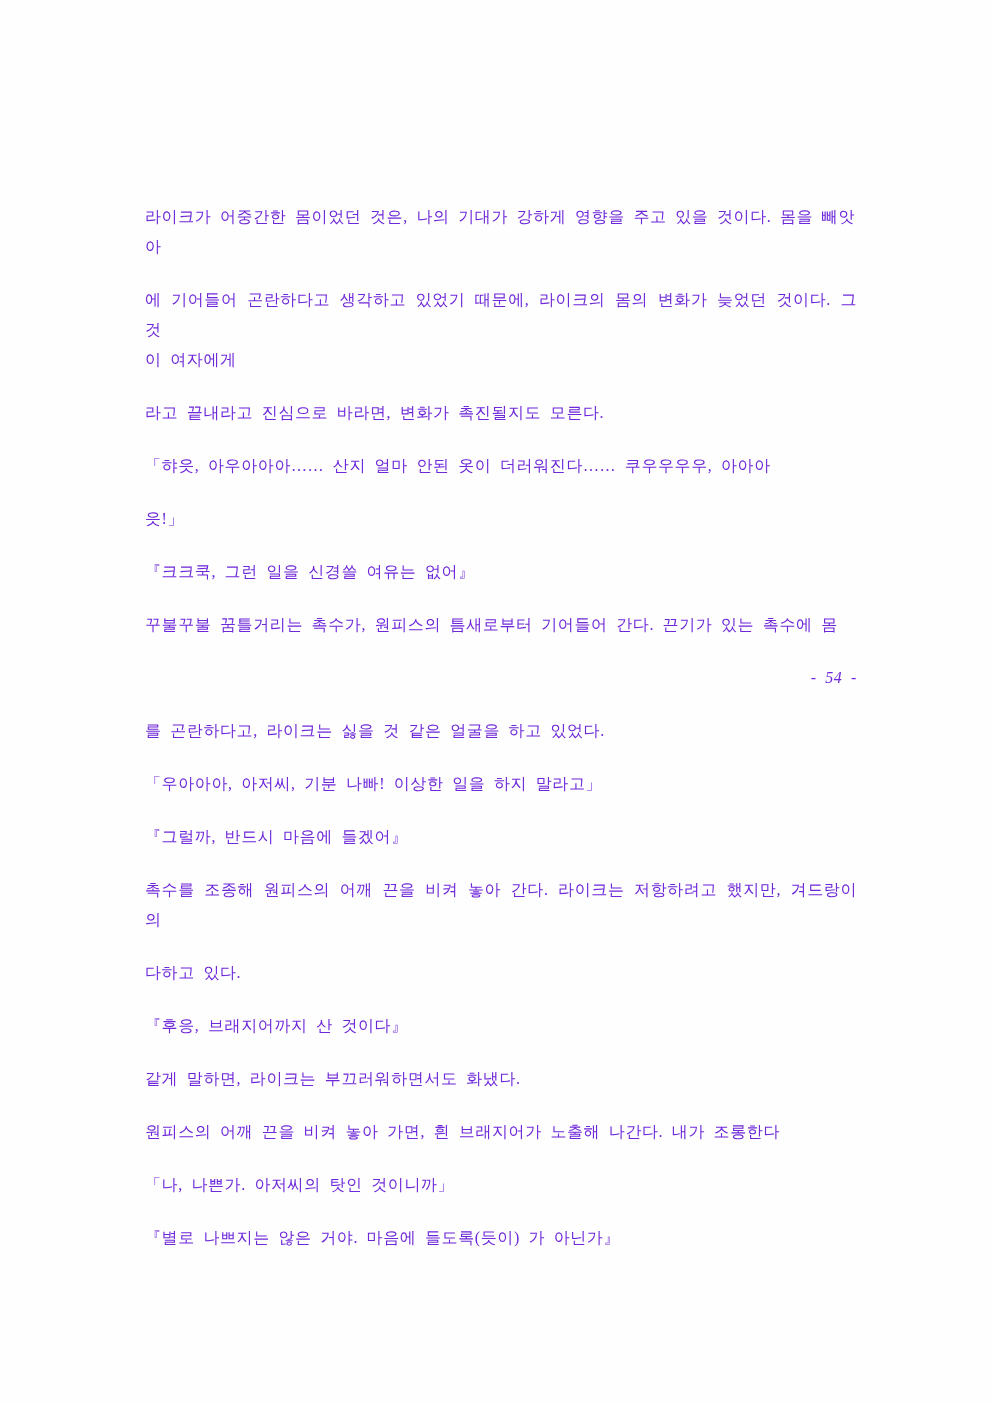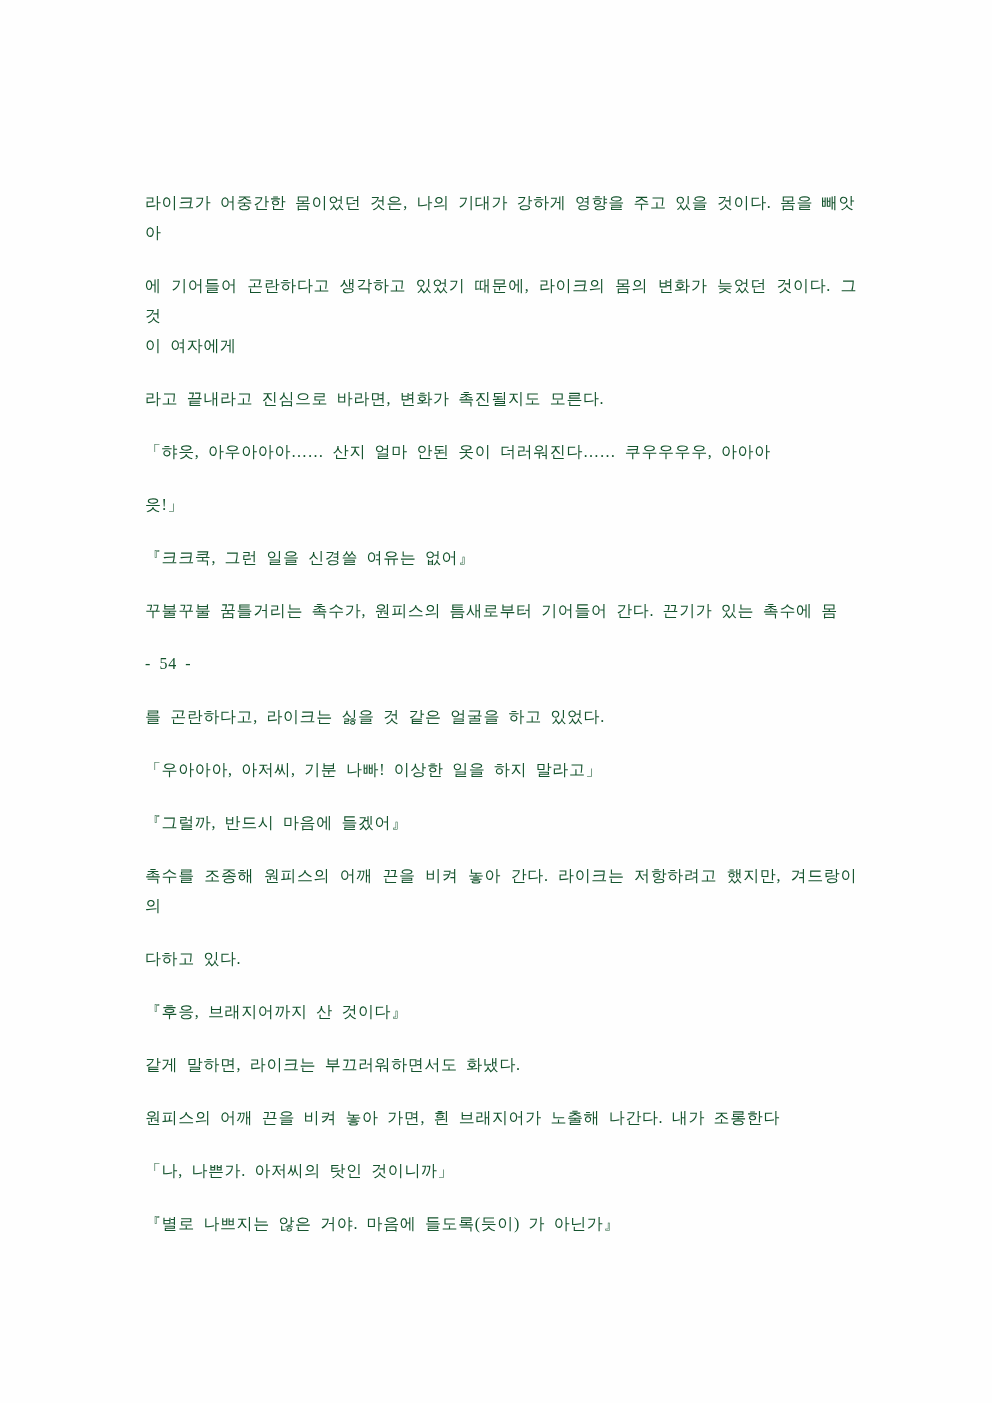--- a/index.html
+++ b/index.html
@@ -11,37 +11,38 @@
     position: relative;
     width: 992px;
     height: 1403px;
     background: #fefefe;
     overflow: hidden;
     font-family: "Liberation Serif", "DejaVu Serif", serif;
   }
   .content {
     position: absolute;
     left: 145px;
-    top: 188px;
+    top: 202px;
     width: 712px;
-    color: #14532d;
+    color: #6d28d9;
     font-size: 16px;
     line-height: 30px;
     letter-spacing: 0.6px;
     word-spacing: 4px;
   }
   .para {
     margin: 0 0 23px 0;
     white-space: pre-line;
     text-align: justify;
     text-justify: inter-word;
     word-break: break-all;
   }
   .page-number {
-    text-align: left;
+    text-align: right;
+    font-style: italic;
   }
 </style>
 </head>
 <body>
 
 <div class="page">
   <div class="content">
     <p class="para">라이크가 어중간한 몸이었던 것은, 나의 기대가 강하게 영향을 주고 있을 것이다. 몸을 빼앗
 아</p>
     <p class="para">에 기어들어 곤란하다고 생각하고 있었기 때문에, 라이크의 몸의 변화가 늦었던 것이다. 그것

